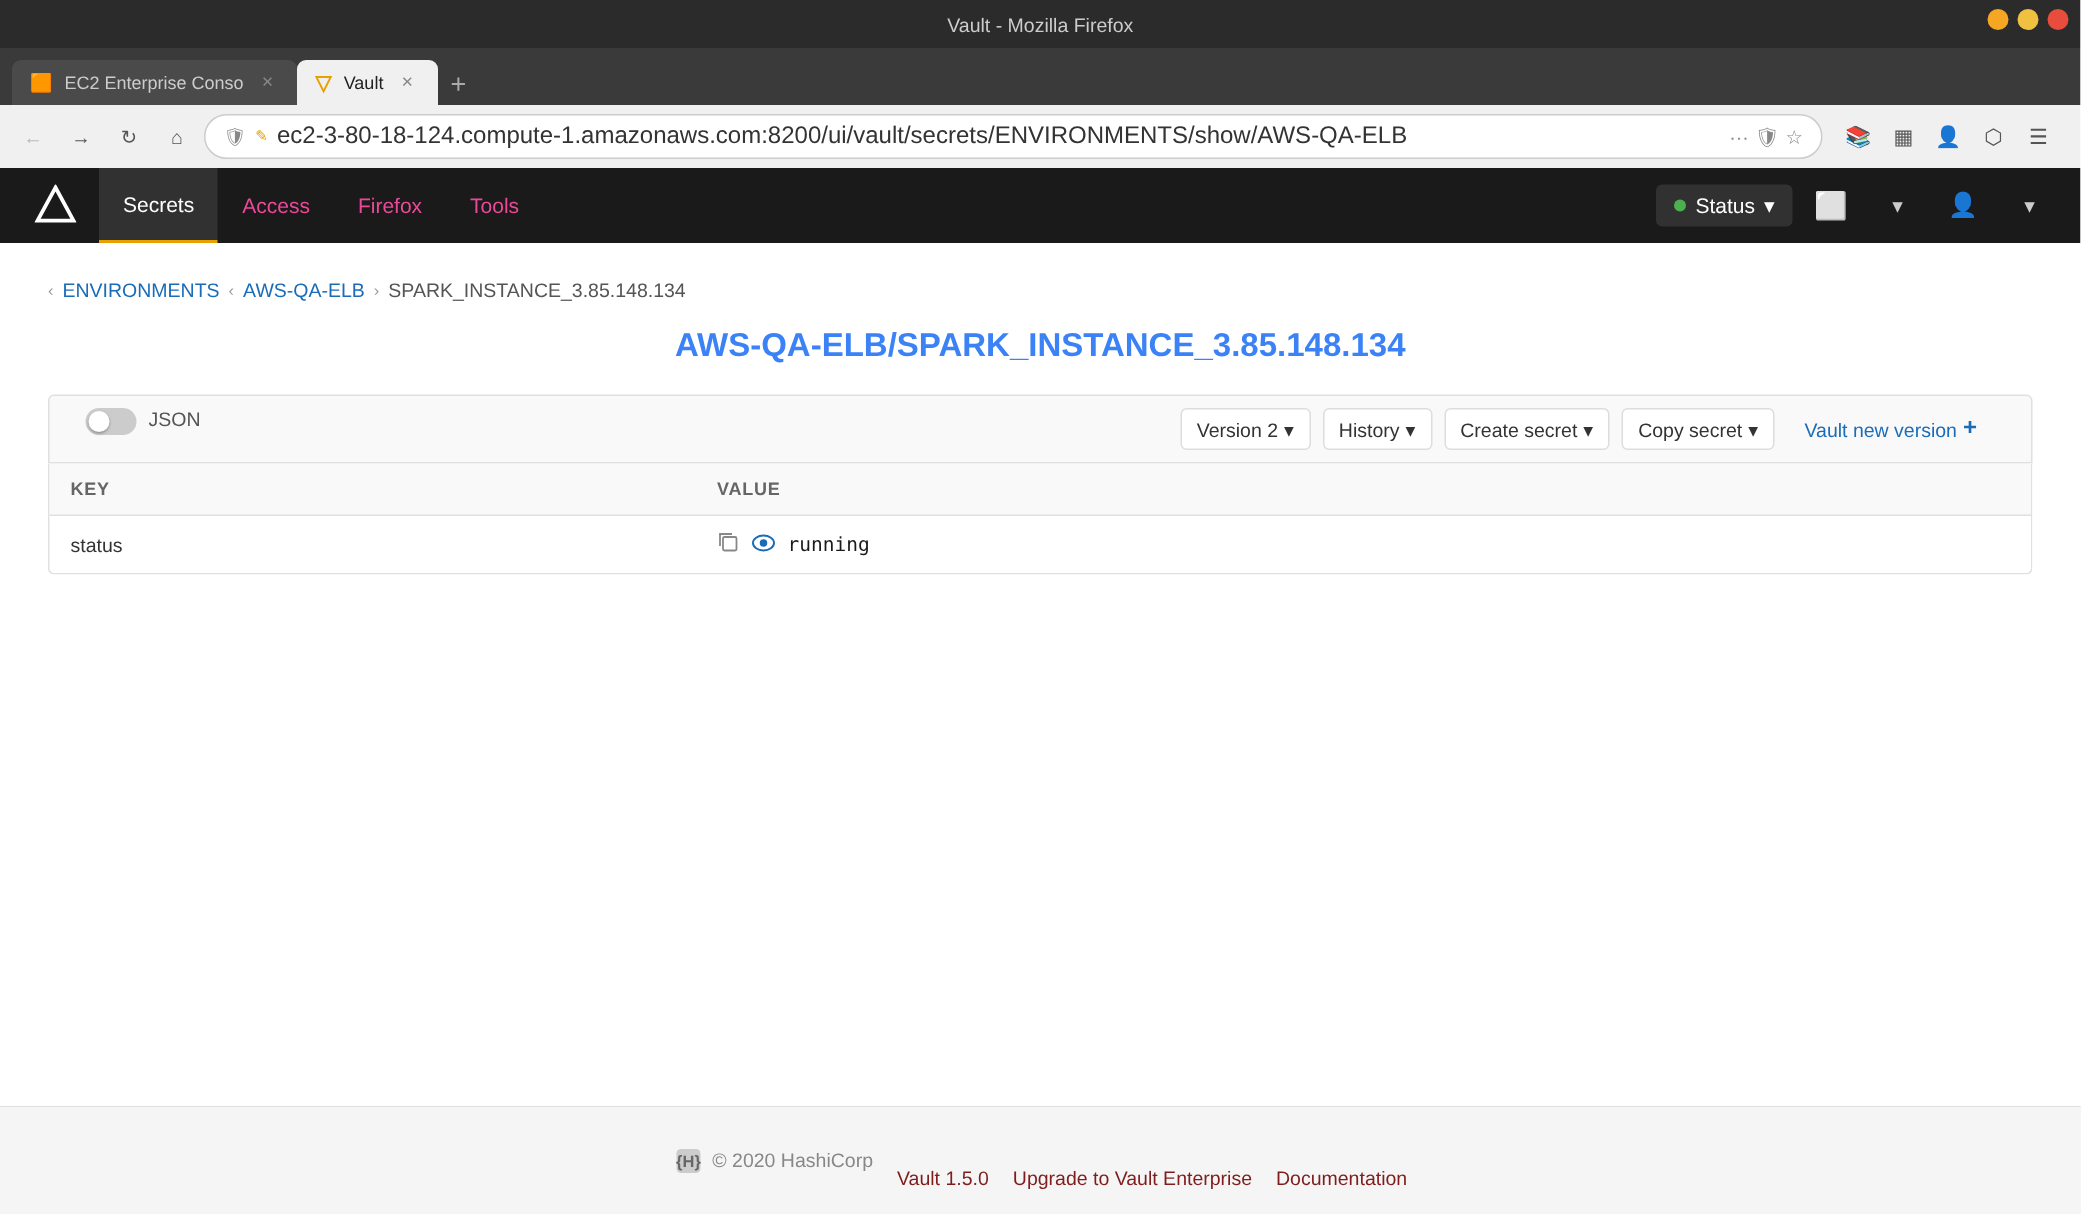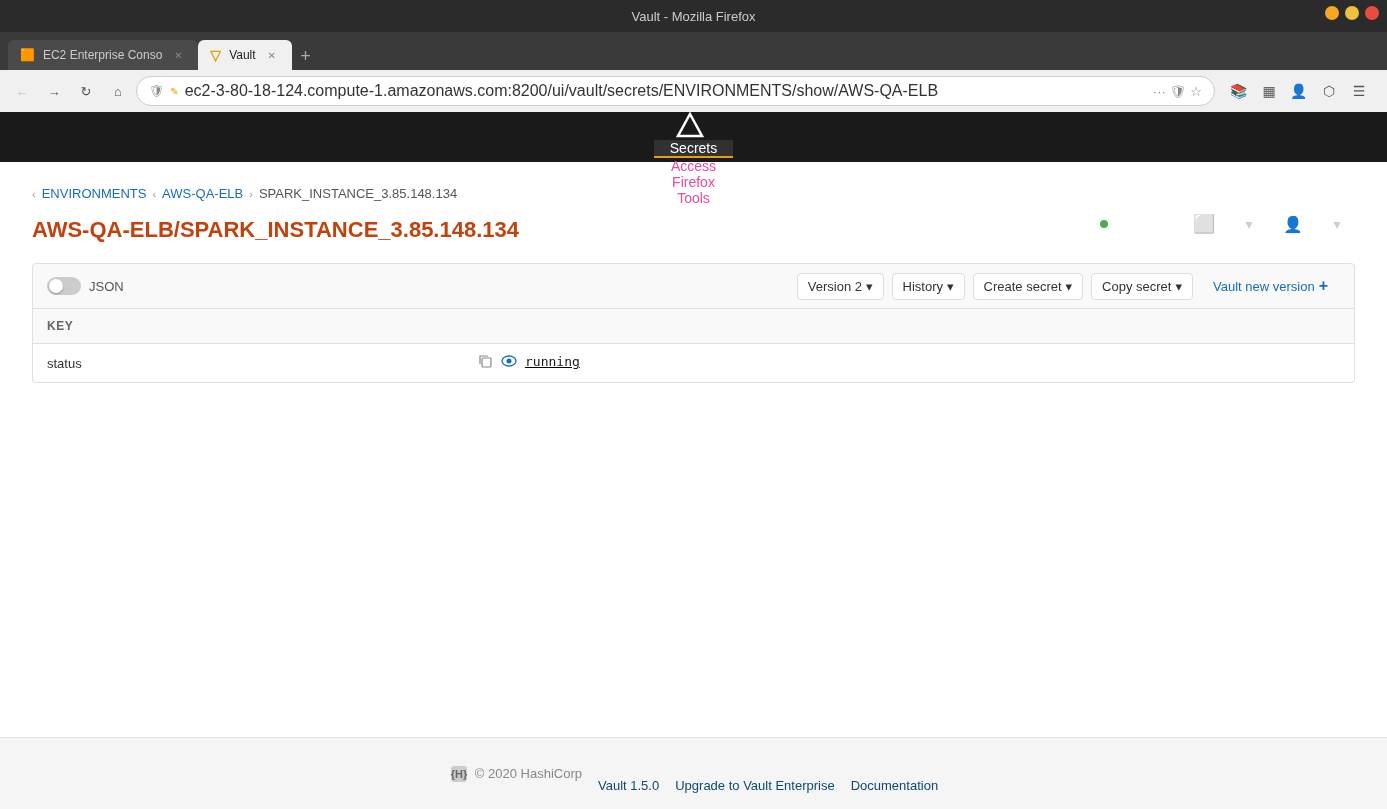--- a/index.html
+++ b/index.html
@@ -92,23 +92,22 @@
       padding: 0 8px;
     }
     .toolbar-icon { width: 24px; height: 24px; display: flex; align-items: center; justify-content: center; color: #555; font-size: 14px; cursor: pointer; }
 
     
     .vault-nav {
       background: #1a1a1a;
       height: 50px;
       display: flex;
       align-items: center;
-      padding: 0 32px;
+      padding: 0 16px;
       gap: 0;
-      flex-direction: column;
     }
     .vault-logo {
       width: 42px; height: 42px;
       background: #1a1a1a;
       display: flex; align-items: center; justify-content: center;
       margin-right: 8px;
     }
     .nav-item {
       padding: 0 16px;
       height: 50px;
@@ -174,32 +173,32 @@
       align-items: center;
       gap: 4px;
     }
     .breadcrumb-sep { color: #999; font-size: 11px; }
     .breadcrumb-current { color: #555; }
 
     
     .page-title {
       font-size: 22px;
       font-weight: 600;
-      color: #c2410c;
+      color: #3b82f6;
       margin-bottom: 20px;
+      text-align: center;
     }
 
     
     .secret-toolbar {
       display: flex;
-      align-items: center;
       background: #f9f9f9;
       border: 1px solid #e0e0e0;
       border-radius: 4px 4px 0 0;
-      padding: 8px 14px;
+      padding: 8px 24px;
       gap: 8px;
     }
     .toggle-switch {
       width: 34px; height: 18px;
       background: #ccc;
       border-radius: 9px;
       position: relative;
       cursor: pointer;
     }
     .toggle-thumb {
@@ -266,42 +265,42 @@
       display: grid;
       grid-template-columns: 1fr 2fr;
       padding: 10px 14px;
       border-bottom: 1px solid #f0f0f0;
       align-items: center;
     }
     .table-row:last-child { border-bottom: none; }
     .key-cell { font-size: 13px; color: #333; }
     .value-cell {
       display: flex;
+      align-items: center;
       gap: 8px;
       font-size: 13px;
-      text-decoration: underline;
     }
     .value-copy-icon { color: #888; cursor: pointer; font-size: 14px; }
     .value-eye-icon { color: #1a6cb8; cursor: pointer; font-size: 14px; }
     .value-text { color: #1a1a1a; font-family: monospace; font-size: 13px; }
 
     
     .page-footer {
       background: #f5f5f5;
       border-top: 1px solid #e0e0e0;
       padding: 16px 32px;
       display: flex;
       align-items: center;
       justify-content: center;
       gap: 16px;
       font-size: 13px;
       color: #888;
     }
     .footer-link {
-      color: #0c4a6e;
+      color: #7f1d1d;
       text-decoration: none;
       cursor: pointer;
       margin-top: 24px;
     }
     .footer-logo { display: flex; align-items: center; gap: 6px; }
     .hashi-logo {
       width: 20px; height: 20px;
       display: flex; align-items: center; justify-content: center;
     }
   </style>
@@ -427,20 +426,21 @@
     </button>
     <button class="toolbar-btn-primary">
       <span>Vault new version</span>
       <span style="font-size:16px;font-weight:bold;">+</span>
     </button>
   </div>
 
   <div class="secret-table">
     <div class="table-header">
       <span>Key</span>
+      <span>Value</span>
     </div>
     <div class="table-row">
       <span class="key-cell">status</span>
       <div class="value-cell">
         <span class="value-copy-icon" title="Copy">
           <svg width="15" height="15" viewBox="0 0 15 15" fill="none" xmlns="http://www.w3.org/2000/svg">
             <rect x="4" y="4" width="9" height="9" rx="1" stroke="#888" stroke-width="1.2"></rect>
             <path d="M2 10V2h8" stroke="#888" stroke-width="1.2" fill="none"></path>
           </svg>
         </span>

